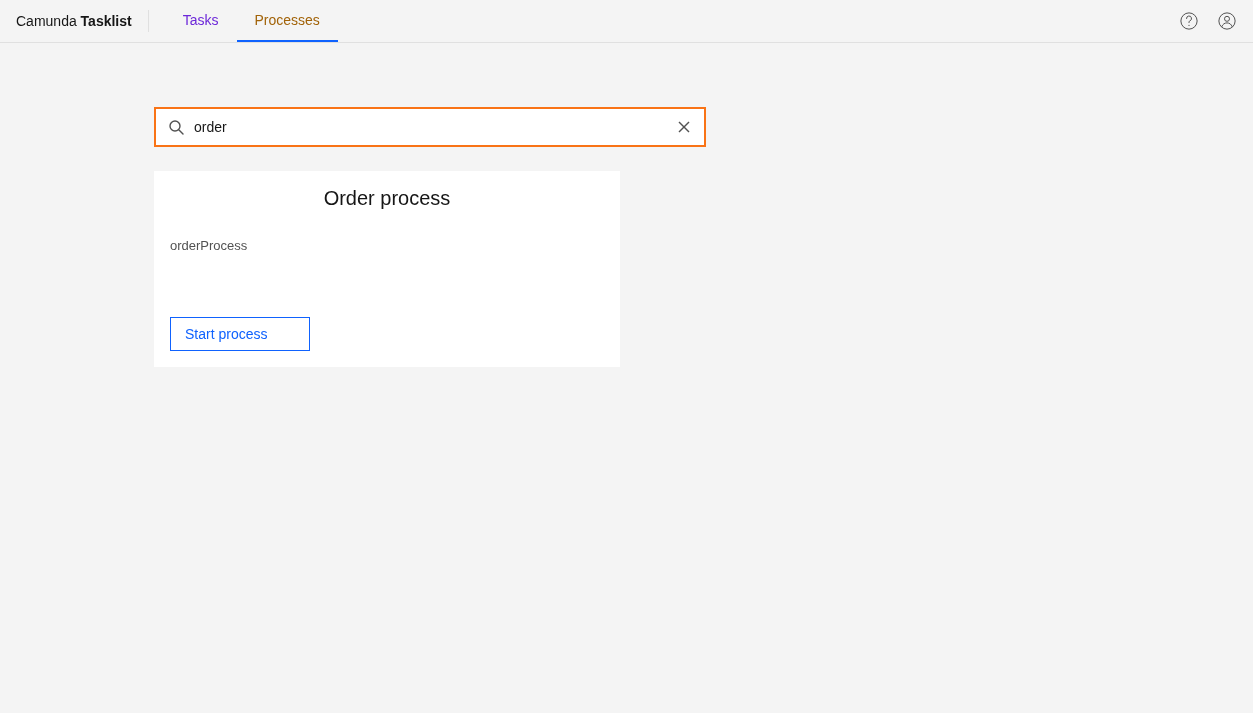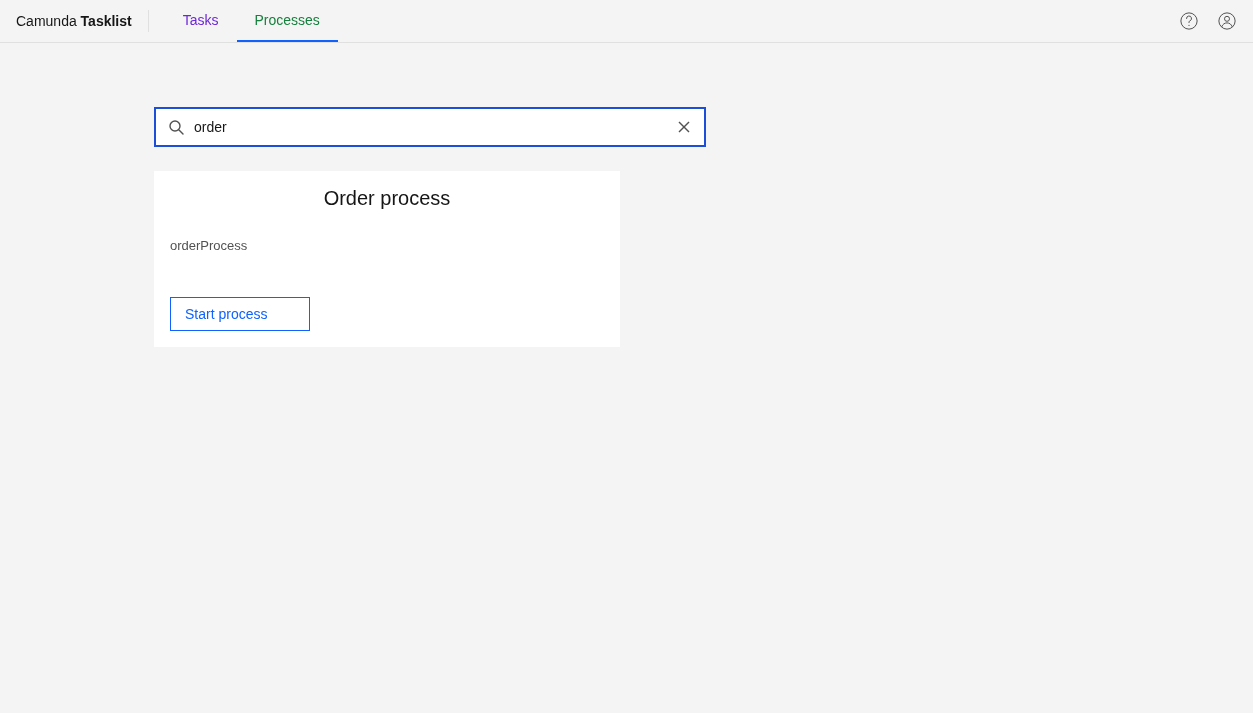--- a/index.html
+++ b/index.html
@@ -39,21 +39,21 @@
     .tab {
       display: flex;
       align-items: center;
       padding: 0 18px;
       height: 100%;
       color: #6d28d9;
       cursor: pointer;
       border-bottom: 2px solid transparent;
     }
     .tab.active {
-      color: #15803d;
+      color: #a16207;
       border-bottom: 2px solid #0f62fe;
     }
     .header-right {
       display: flex;
       align-items: center;
       gap: 18px;
     }
     .header-icon {
       width: 20px;
       height: 20px;
@@ -63,21 +63,21 @@
       align-items: center;
       justify-content: center;
     }
     .header-icon svg { width: 20px; height: 20px; }
     .main {
       padding: 64px 0 0 154px;
     }
     .search-box {
       width: 552px;
       height: 40px;
-      border: 2px solid #1d4ed8;
+      border: 2px solid #f97316;
       background: #ffffff;
       display: flex;
       align-items: center;
       padding: 15px 12px;
     }
     .search-icon {
       width: 16px; height: 16px;
       color: #525252;
       flex-shrink: 0;
       display: flex; align-items: center; justify-content: center;
@@ -111,30 +111,31 @@
     .card-title {
       font-size: 20px;
       font-weight: 400;
       color: #161616;
       margin-bottom: 28px;
       text-align: center;
     }
     .card-key {
       font-size: 13px;
       color: #525252;
-      margin-bottom: 44px;
+      margin-bottom: 56px;
     }
     .start-btn {
       display: inline-block;
       border: 1px solid #0f62fe;
       color: #0f62fe;
       background: #ffffff;
       font-size: 14px;
       padding: 8px 42px 8px 14px;
       cursor: pointer;
+      margin-top: 8px;
     }
   </style>
 </head>
 <body>
 
 <div class="header">
   <div class="header-left">
     <div class="brand">
       <span class="thin">Camunda </span><span class="bold">Tasklist</span>
     </div>

